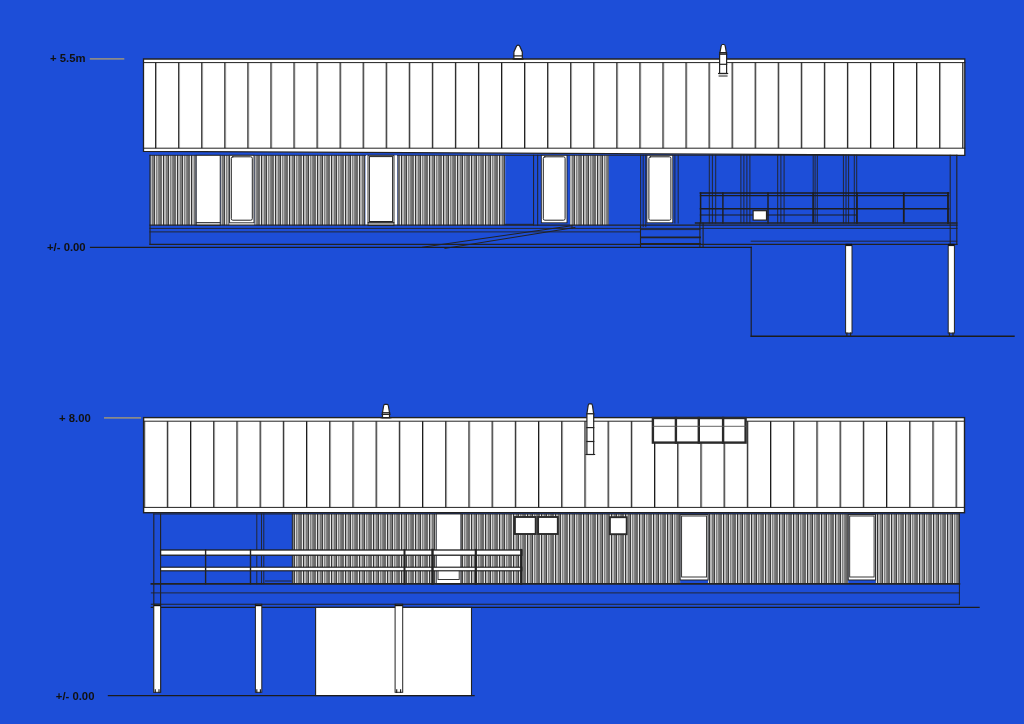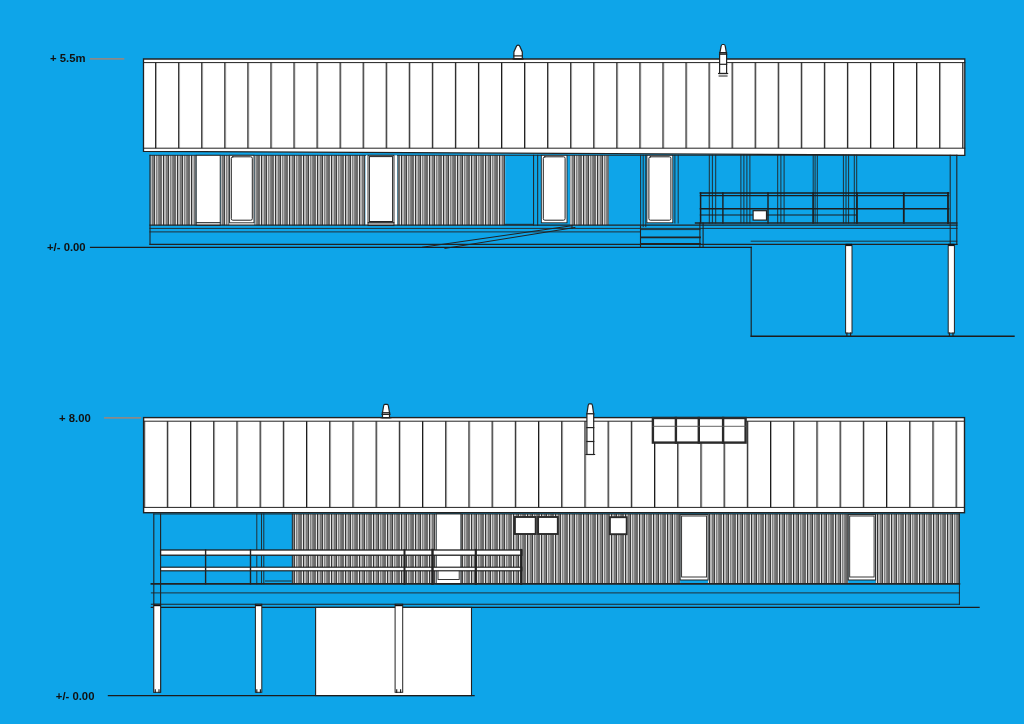--- a/index.html
+++ b/index.html
@@ -1,16 +1,16 @@
 <!DOCTYPE html>
 <html><head>
 <meta charset="utf-8">
 <style>
   html,body{margin:0;padding:0;background:#ffffff;}
-  .page{width:1024px;height:724px;position:relative;background:#0ea5e9;overflow:hidden;}
+  .page{width:1024px;height:724px;position:relative;background:#1d4ed8;overflow:hidden;}
   svg{display:block;}
   text{font-family:"Liberation Sans",sans-serif;font-weight:bold;fill:#111;}
 </style>
 </head>
 <body>
 <div class="page">
 <svg width="1024" height="724" viewBox="0 0 1024 724">
 <defs>
   <pattern id="hatch" patternUnits="userSpaceOnUse" width="14" height="10">
     <rect width="14" height="10" fill="#ffffff"></rect>

